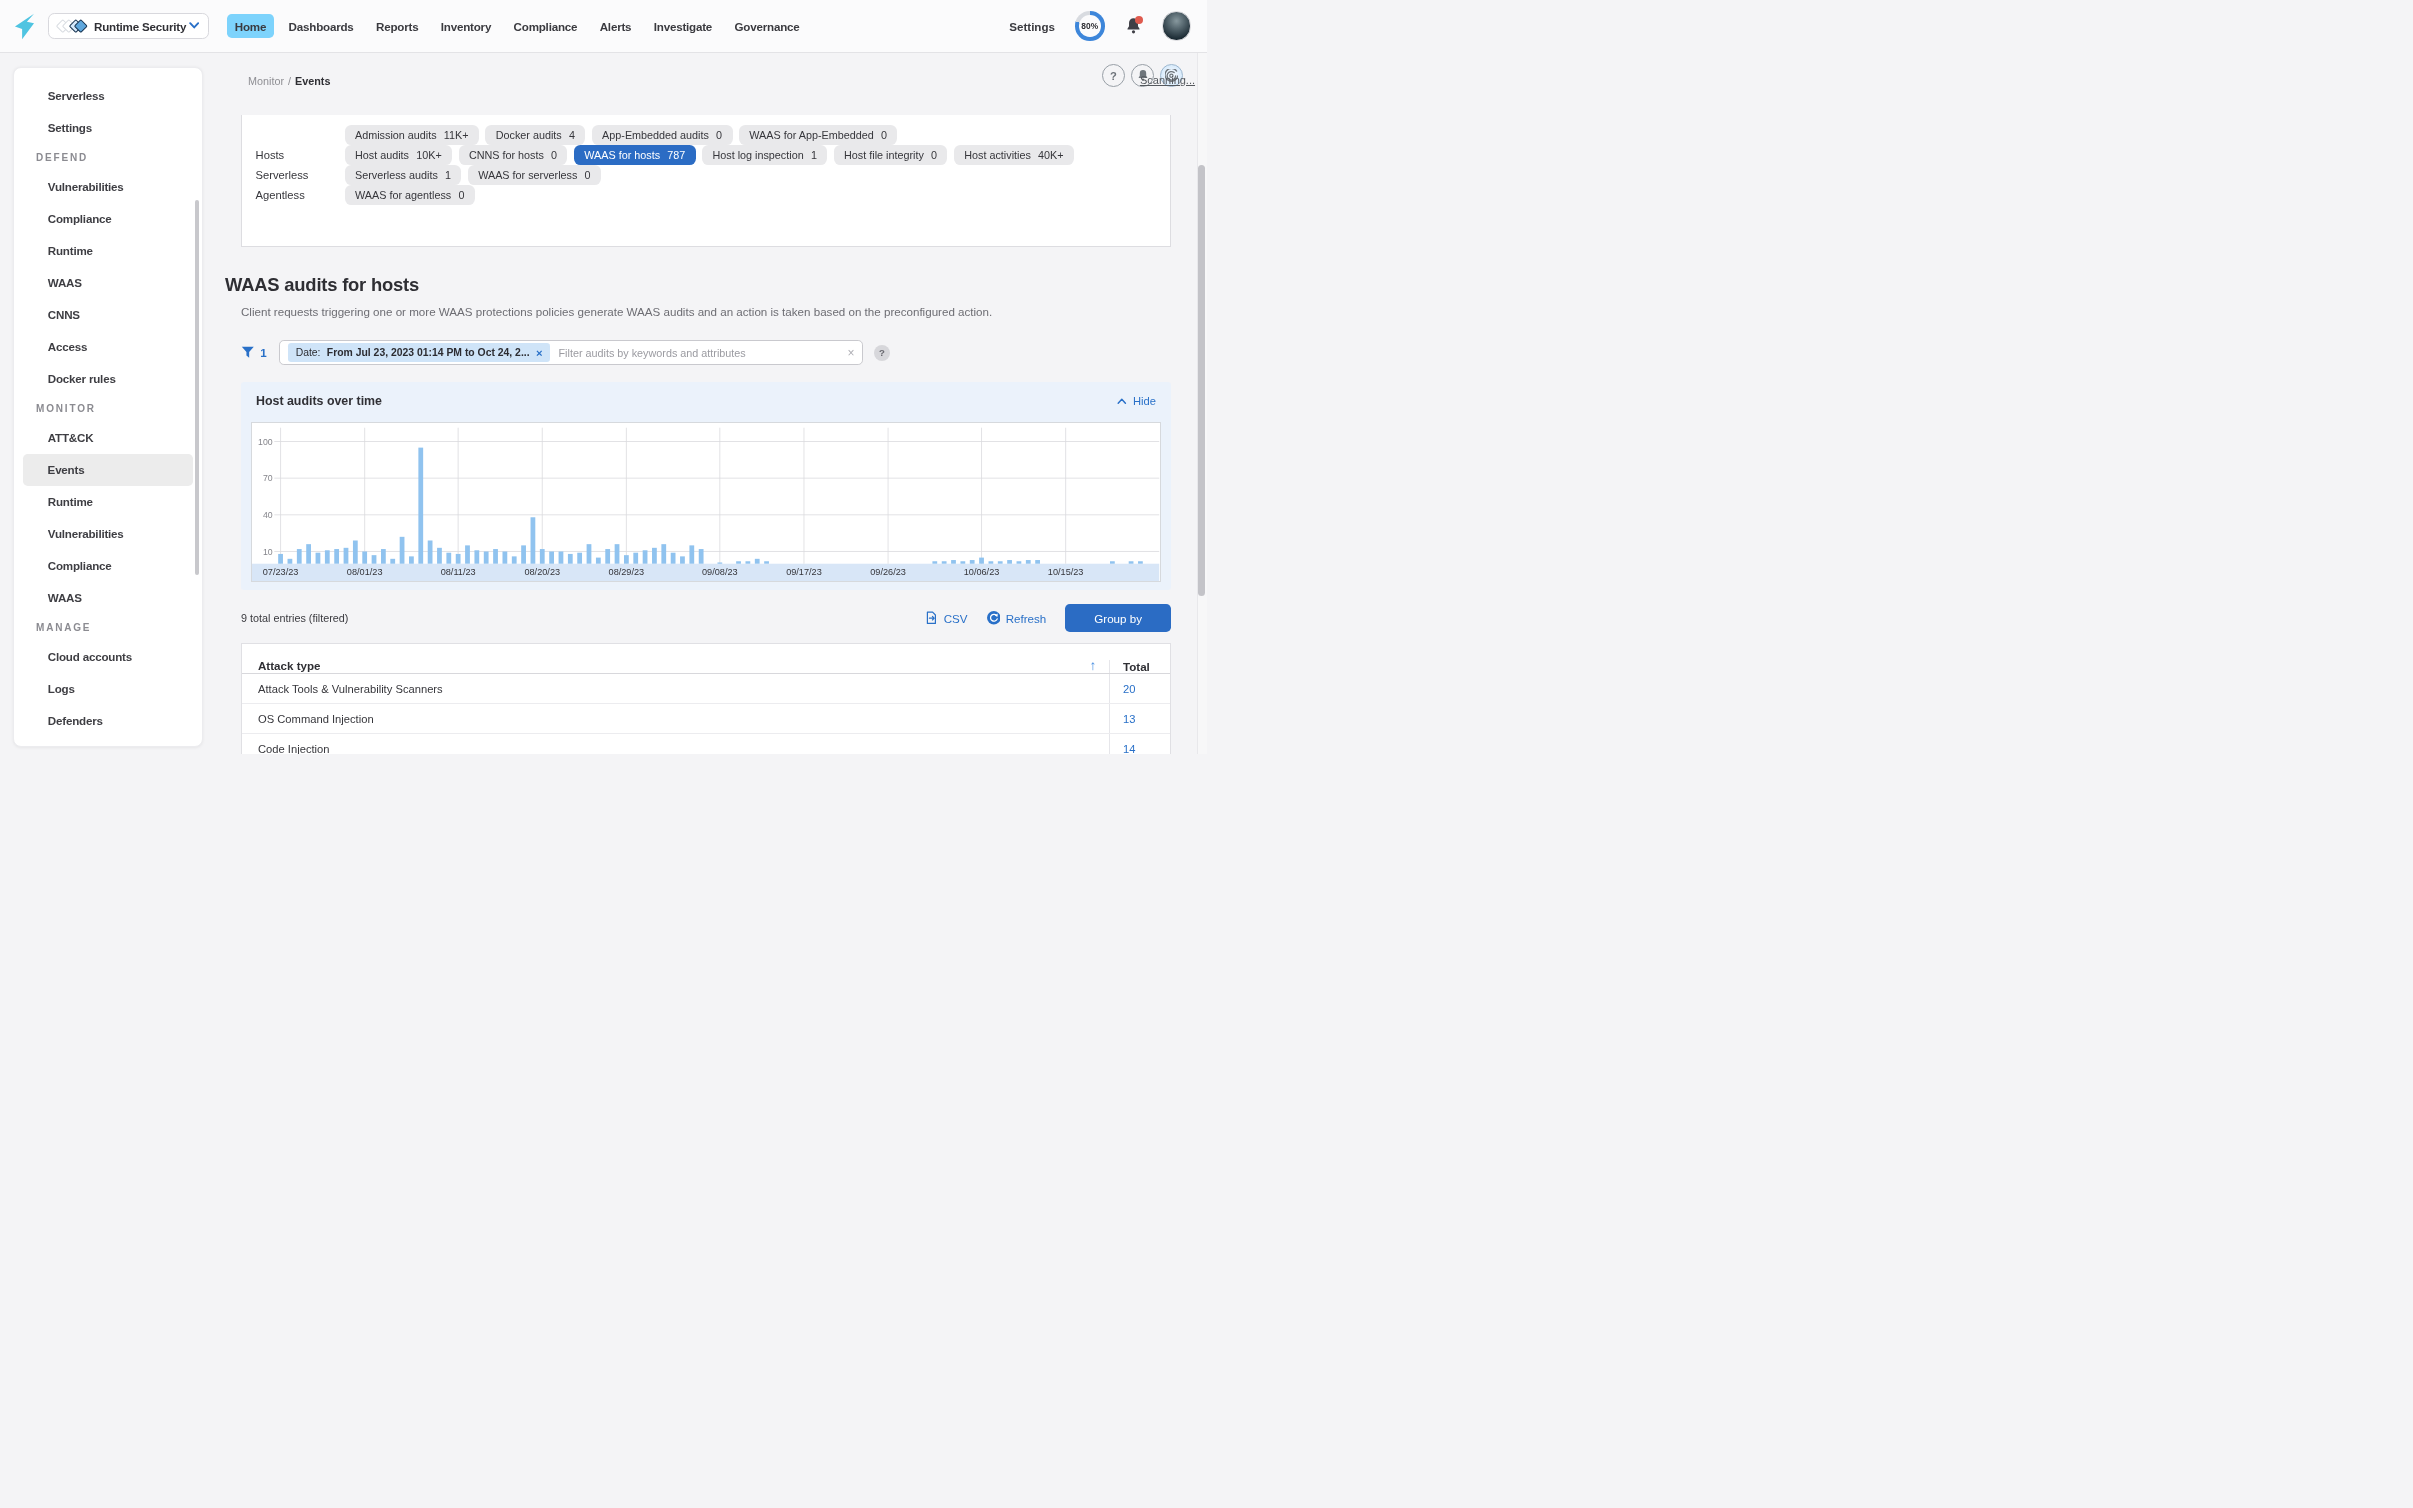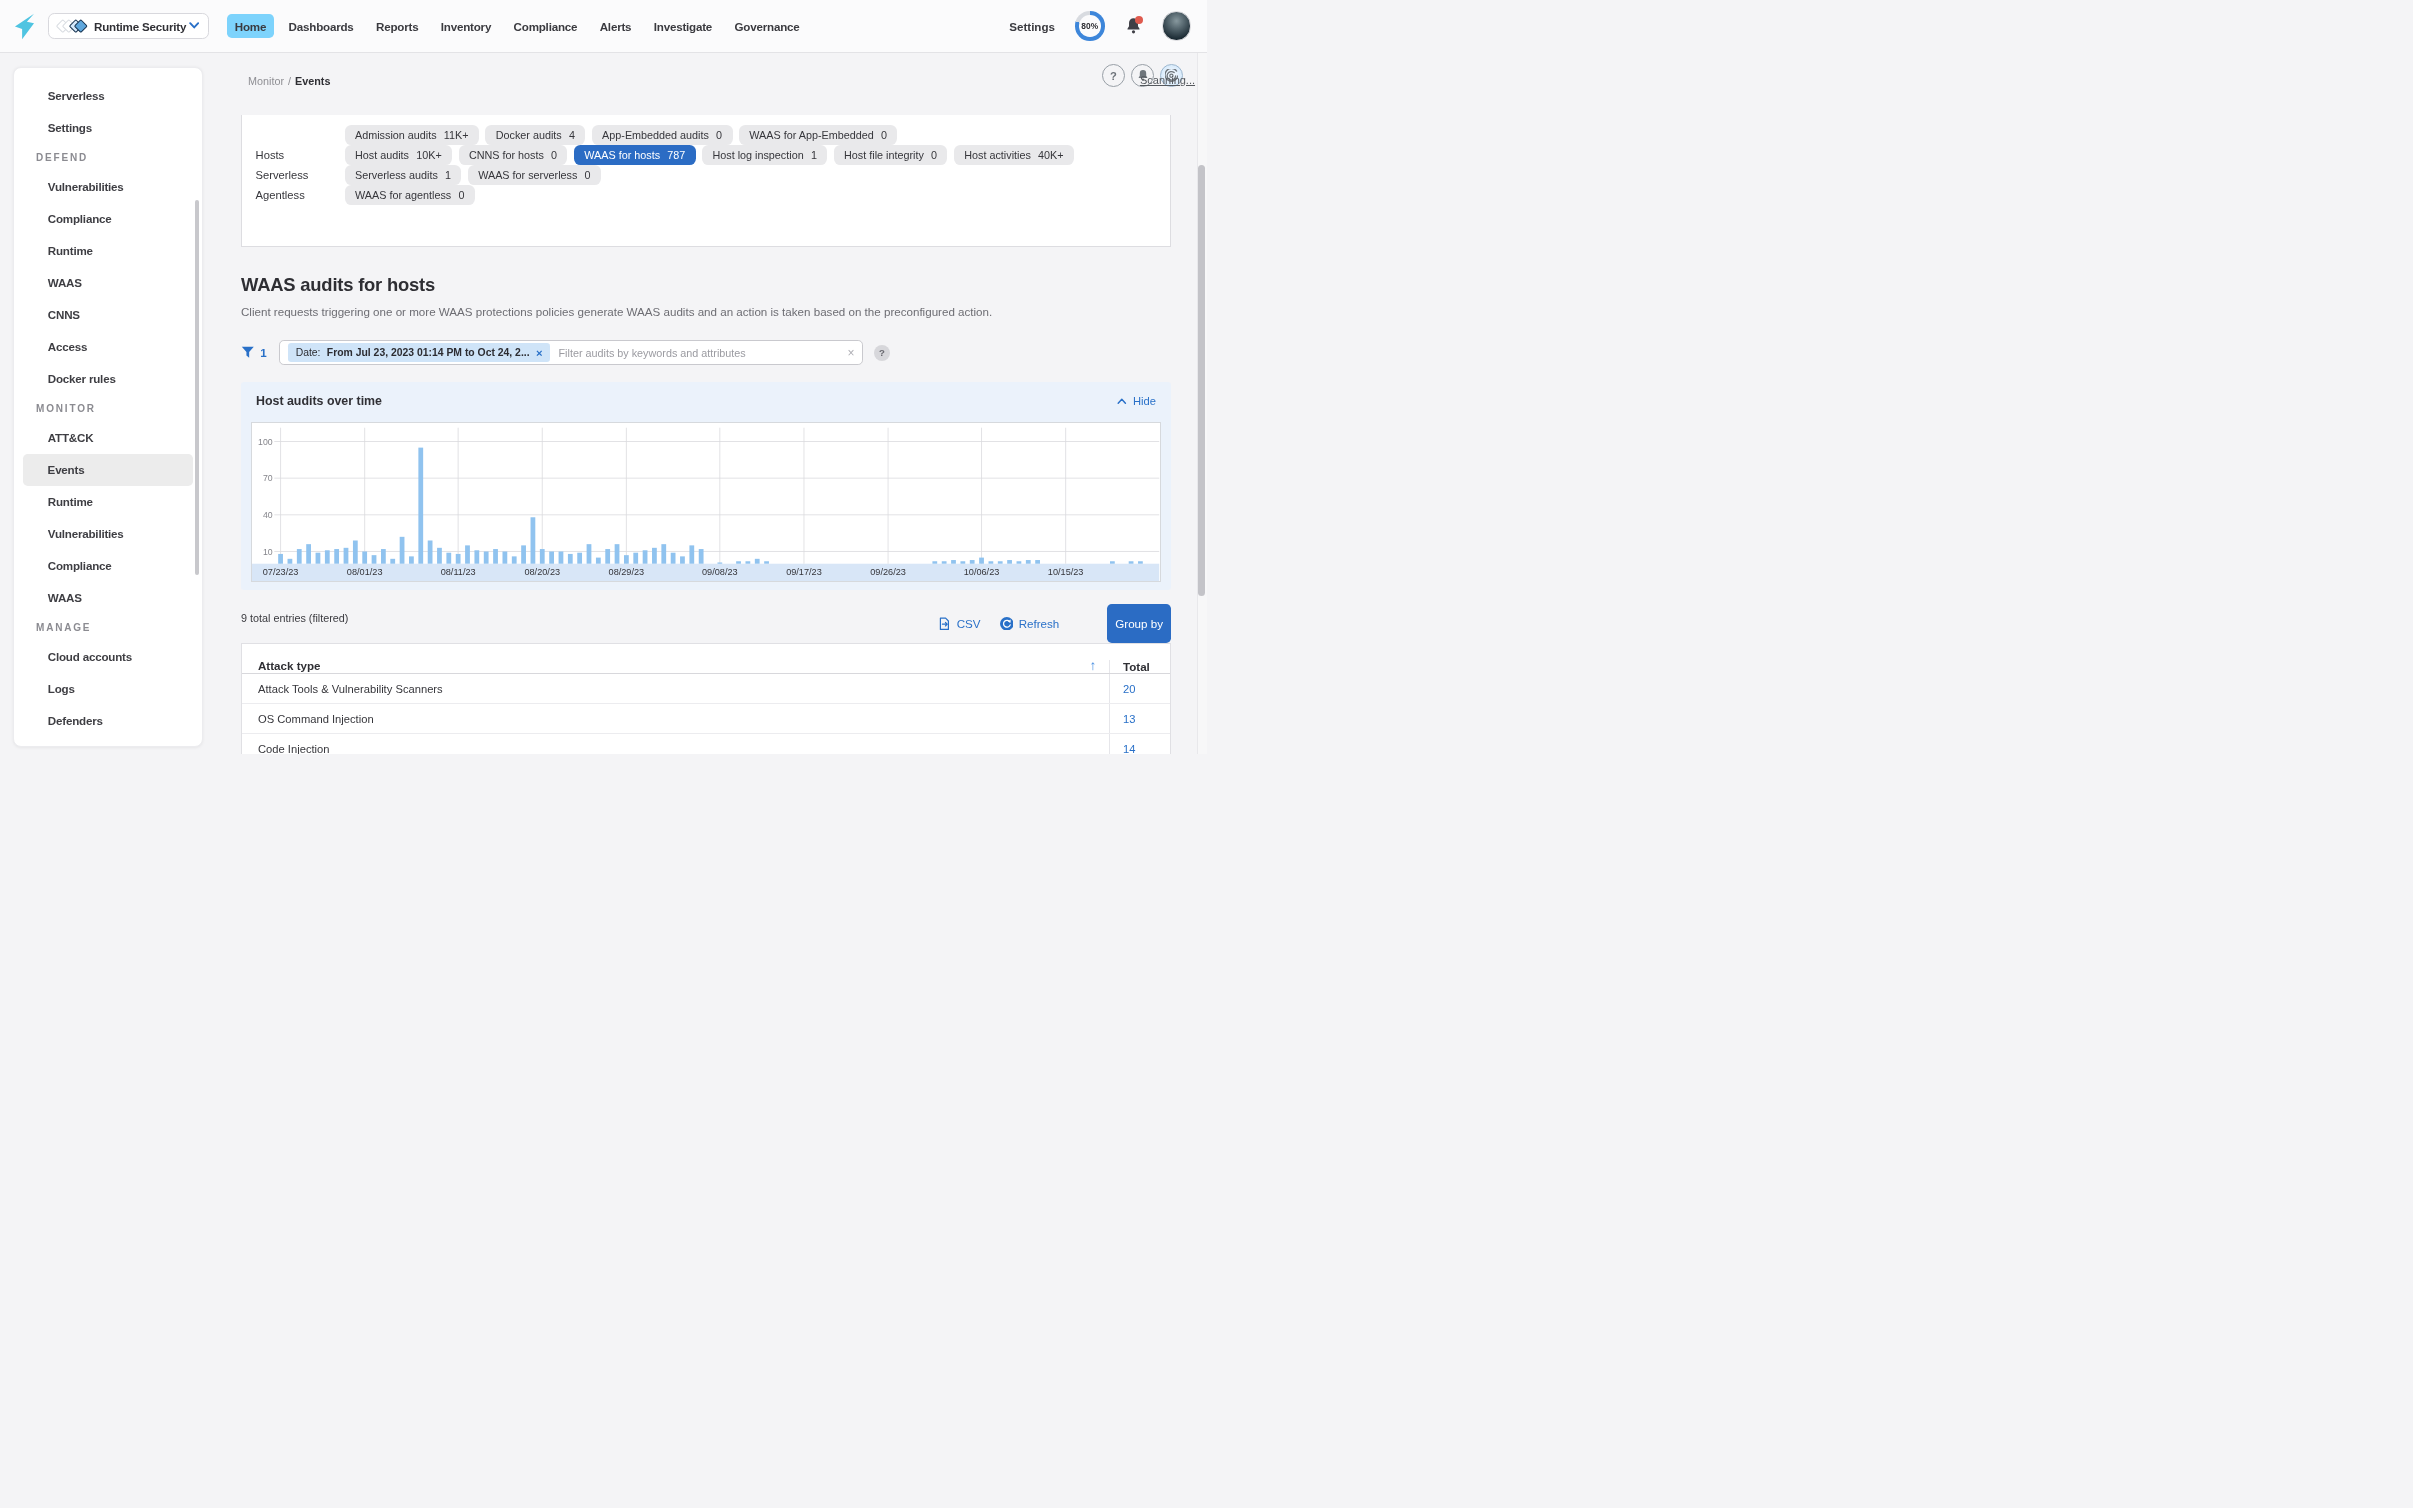--- a/index.html
+++ b/index.html
@@ -48,21 +48,21 @@
 
   
   .panel-chips { position:absolute; left:241px; top:62px; width:930px; height:132px; background:#fff; border:0.8px solid #dddde1; border-top:none; padding:9.6px 0 0 13.6px; overflow:hidden; }
   .chip-row { display:flex; align-items:center; height:20px; margin-bottom:0; }
   .chip-row-label { width:89px; flex:none; font-size:11.2px; color:#36363b; }
   .chips { display:flex; gap:6.4px; }
   .chip { height:20px; border-radius:6.4px; background:#e9e9eb; display:flex; align-items:center; gap:7.2px; padding:0 10.4px; font-size:10.8px; color:#36363b; white-space:nowrap; cursor:default; }
   .chip.selected { background:#2b6cc4; color:#fff; }
 
   
-  .page-title { position:absolute; left:241px; top:221px; font-size:18.4px; font-weight:700; color:#2e2e33; letter-spacing:-0.2px; }
+  .page-title { position:absolute; left:225px; top:221px; font-size:18.4px; font-weight:700; color:#2e2e33; letter-spacing:-0.2px; }
   .page-desc { position:absolute; left:241px; top:252px; font-size:11.6px; color:#6d6d73; }
 
   
   .filter-bar { position:absolute; left:241px; top:287px; height:25px; display:flex; align-items:center; }
   .funnel-count { color:#2970c8; font-size:11.6px; font-weight:700; margin-left:5.6px; }
   .finput { margin-left:12.8px; width:584px; height:25px; background:#fff; border:0.8px solid #c9c9ce; border-radius:4.8px; display:flex; align-items:center; padding:0 8px; gap:8.8px; }
   .date-chip { height:19px; background:#cfe4f8; border-radius:3.2px; display:flex; align-items:center; gap:6.4px; padding:0 7.2px; font-size:10.4px; color:#2c2c31; white-space:nowrap; }
   .date-chip b { font-weight:700; }
   .date-chip .chip-x { color:#2970c8; font-weight:700; font-size:11.2px; cursor:default; }
   .fplaceholder { color:#9b9ba1; font-size:10.8px; white-space:nowrap; }
@@ -74,21 +74,21 @@
   .chart-head { display:flex; align-items:center; height:38px; padding:0 15px; }
   .chart-title { font-size:12.4px; font-weight:700; color:#303035; }
   .hide-btn { margin-left:auto; display:flex; align-items:center; gap:6.4px; color:#2970c8; font-size:11.2px; }
   .chart-box { position:absolute; left:10.4px; right:10.4px; top:40px; height:160px; background:#fff; border:0.8px solid #d6d9dd; }
   .chart-box svg { display:block; width:100%; height:100%; }
 
   
   .summary { position:absolute; left:241px; top:559px; font-size:10.8px; color:#3a3a3f; }
   .table-actions { position:absolute; top:551px; right:36px; display:flex; align-items:center; gap:19px; }
   .action { display:flex; align-items:center; gap:5.6px; color:#2970c8; font-size:11.6px; cursor:default; }
-  .groupby { height:39px; padding:0 8px; background:#2b6cc4; border:none; color:#fff; border-radius:4.8px; font-size:11.6px; font-family:inherit; display:flex; align-items:center;margin-left:29px; }
+  .groupby { height:28px; padding:0 29px; background:#2b6cc4; border:none; color:#fff; border-radius:4.8px; font-size:11.6px; font-family:inherit; display:flex; align-items:center; }
 
   
   .table { position:absolute; left:241px; top:590px; width:930px; bottom:-1.6px; background:#fff; border:0.8px solid #e0e0e4; border-bottom:none; }
   .thead { height:30px; display:flex; align-items:flex-end; border-bottom:0.8px solid #d8d8dc; font-size:11.6px; font-weight:700; color:#2f2f34; }
   .th-attack { flex:1; display:flex; align-items:center; padding-left:16px; }
   .sort-arrow { margin-left:auto; margin-right:12.8px; color:#4a90e2; font-size:13.6px; font-weight:400; }
   .col-total { width:61px; border-left:0.8px solid #e6e6ea; display:flex; align-items:center; padding-left:13px; flex:none; }
   .trow { height:30px; display:flex; align-items:stretch; border-bottom:0.8px solid #ececef; font-size:11.2px; color:#36363b; }
   .td-attack { flex:1; display:flex; align-items:center; padding-left:16px; }
   .td-total { color:#2970c8; cursor:default; }

